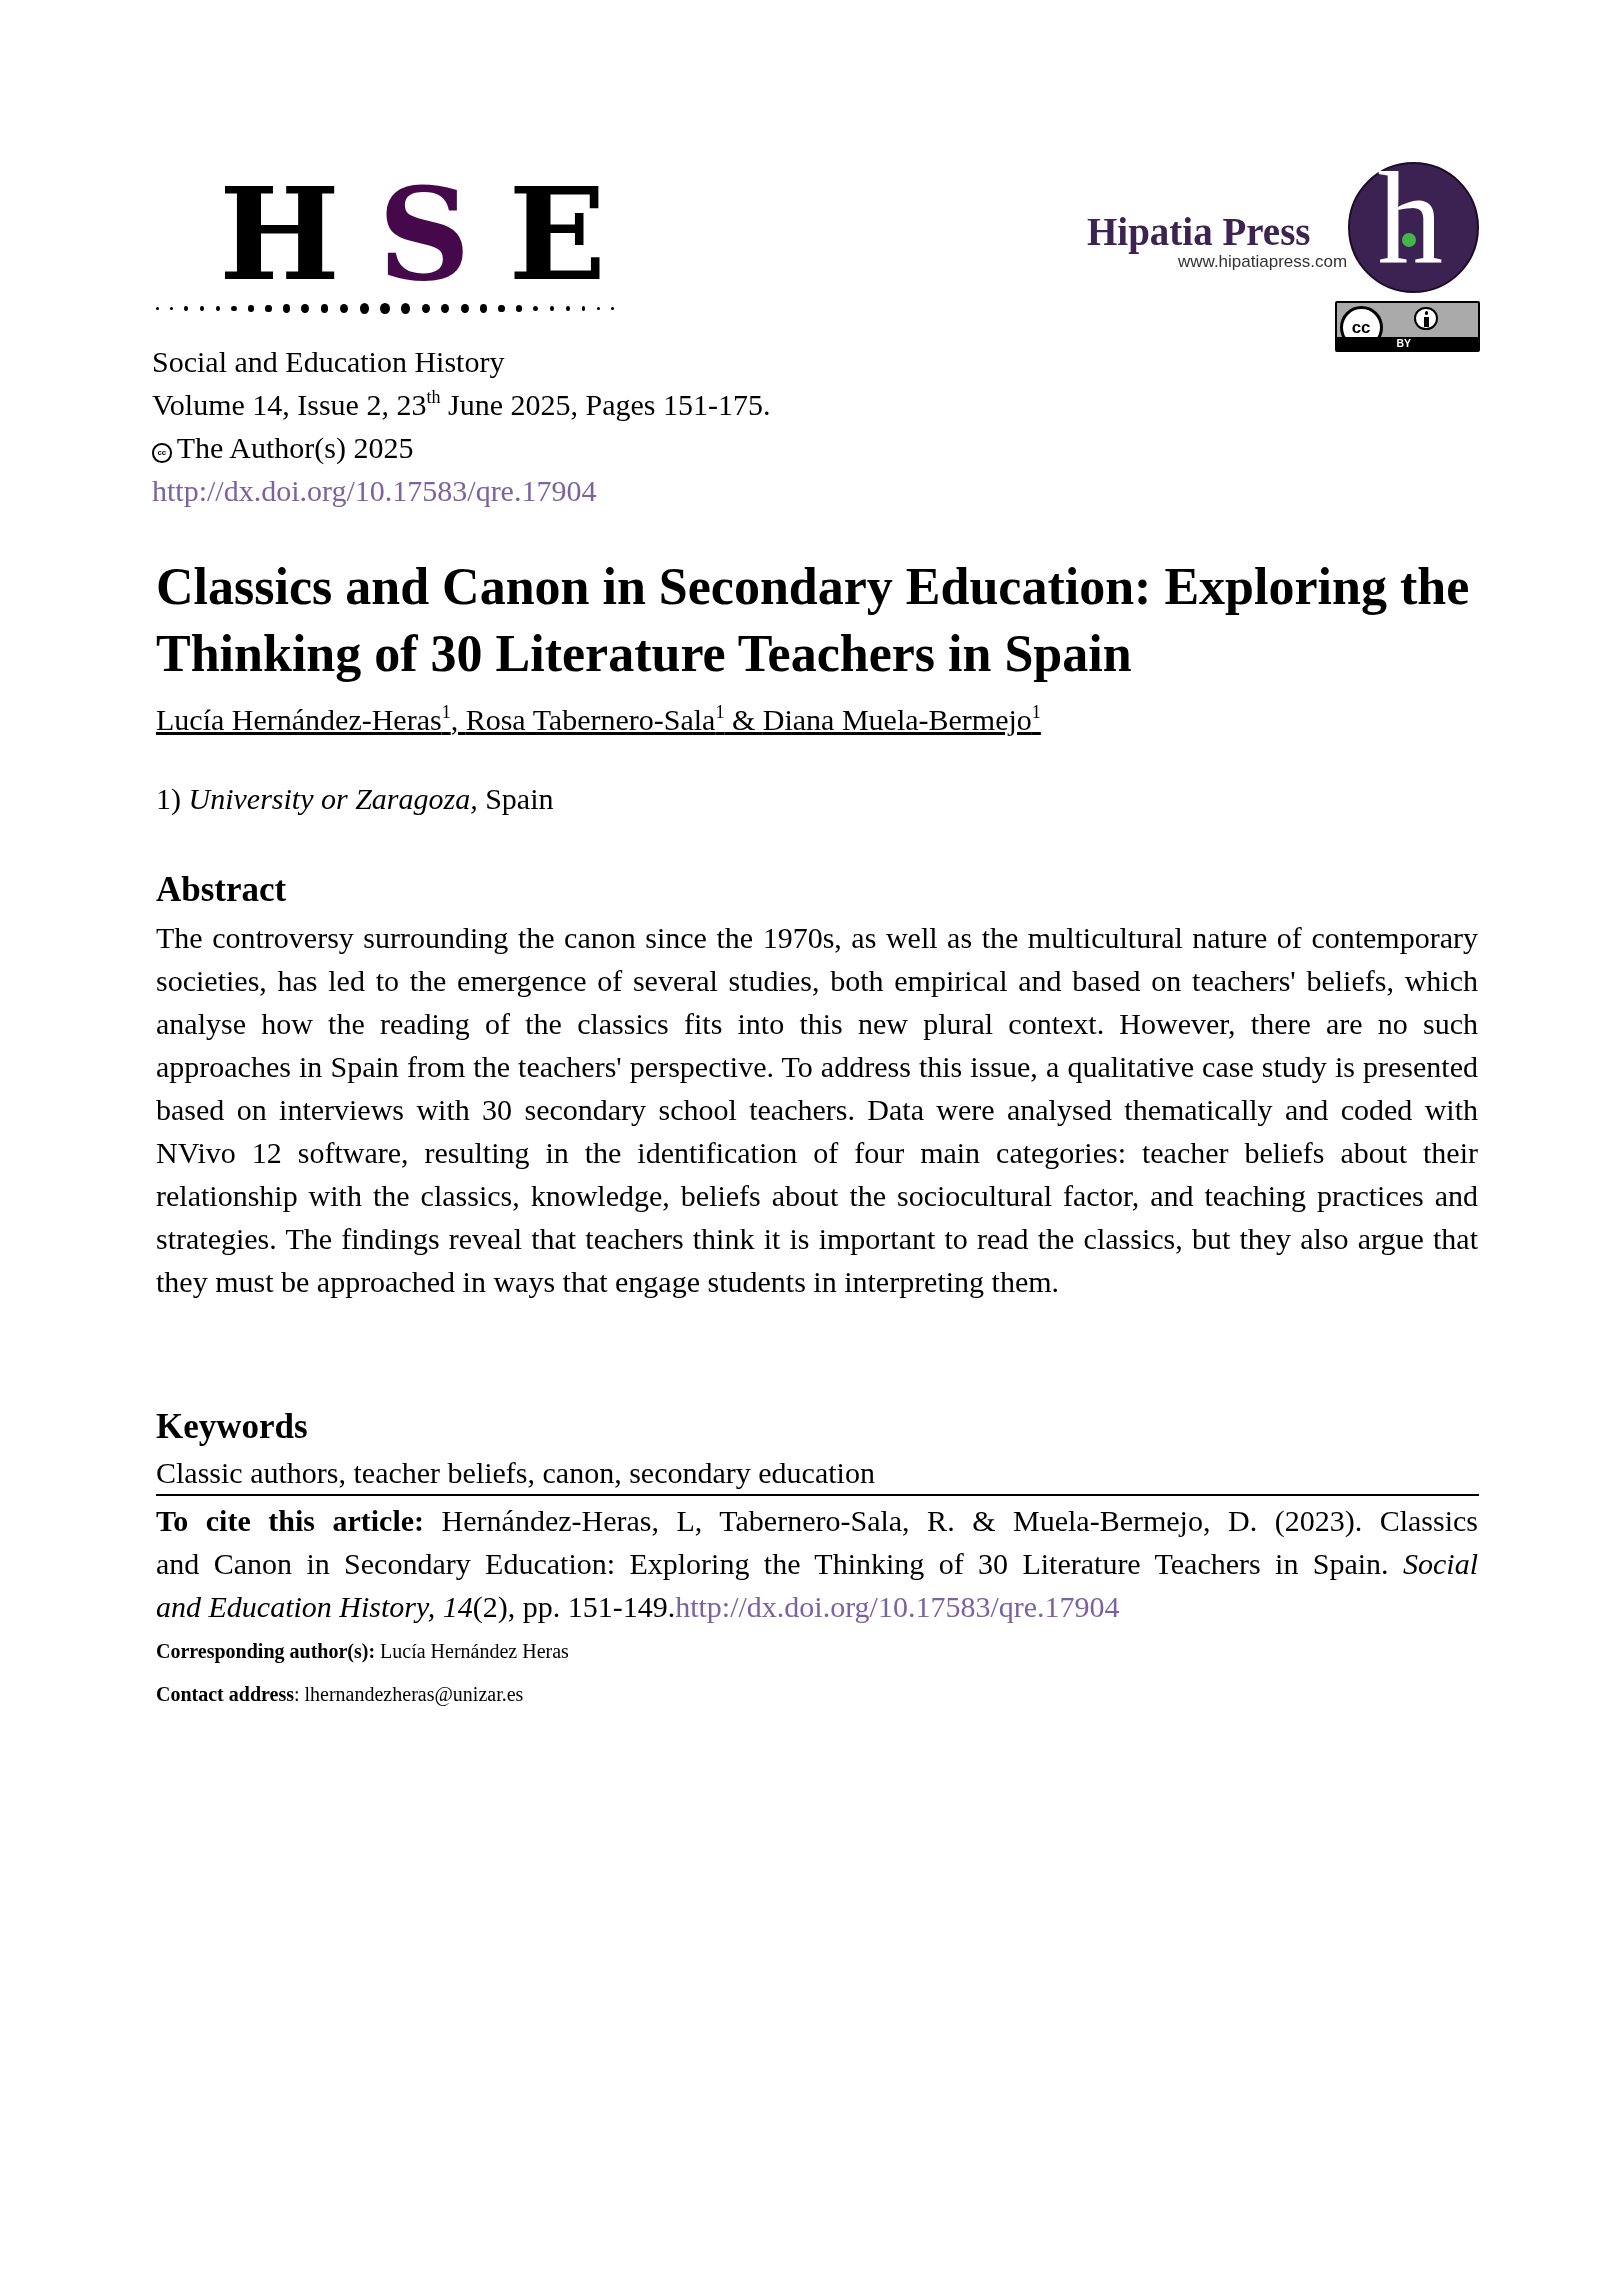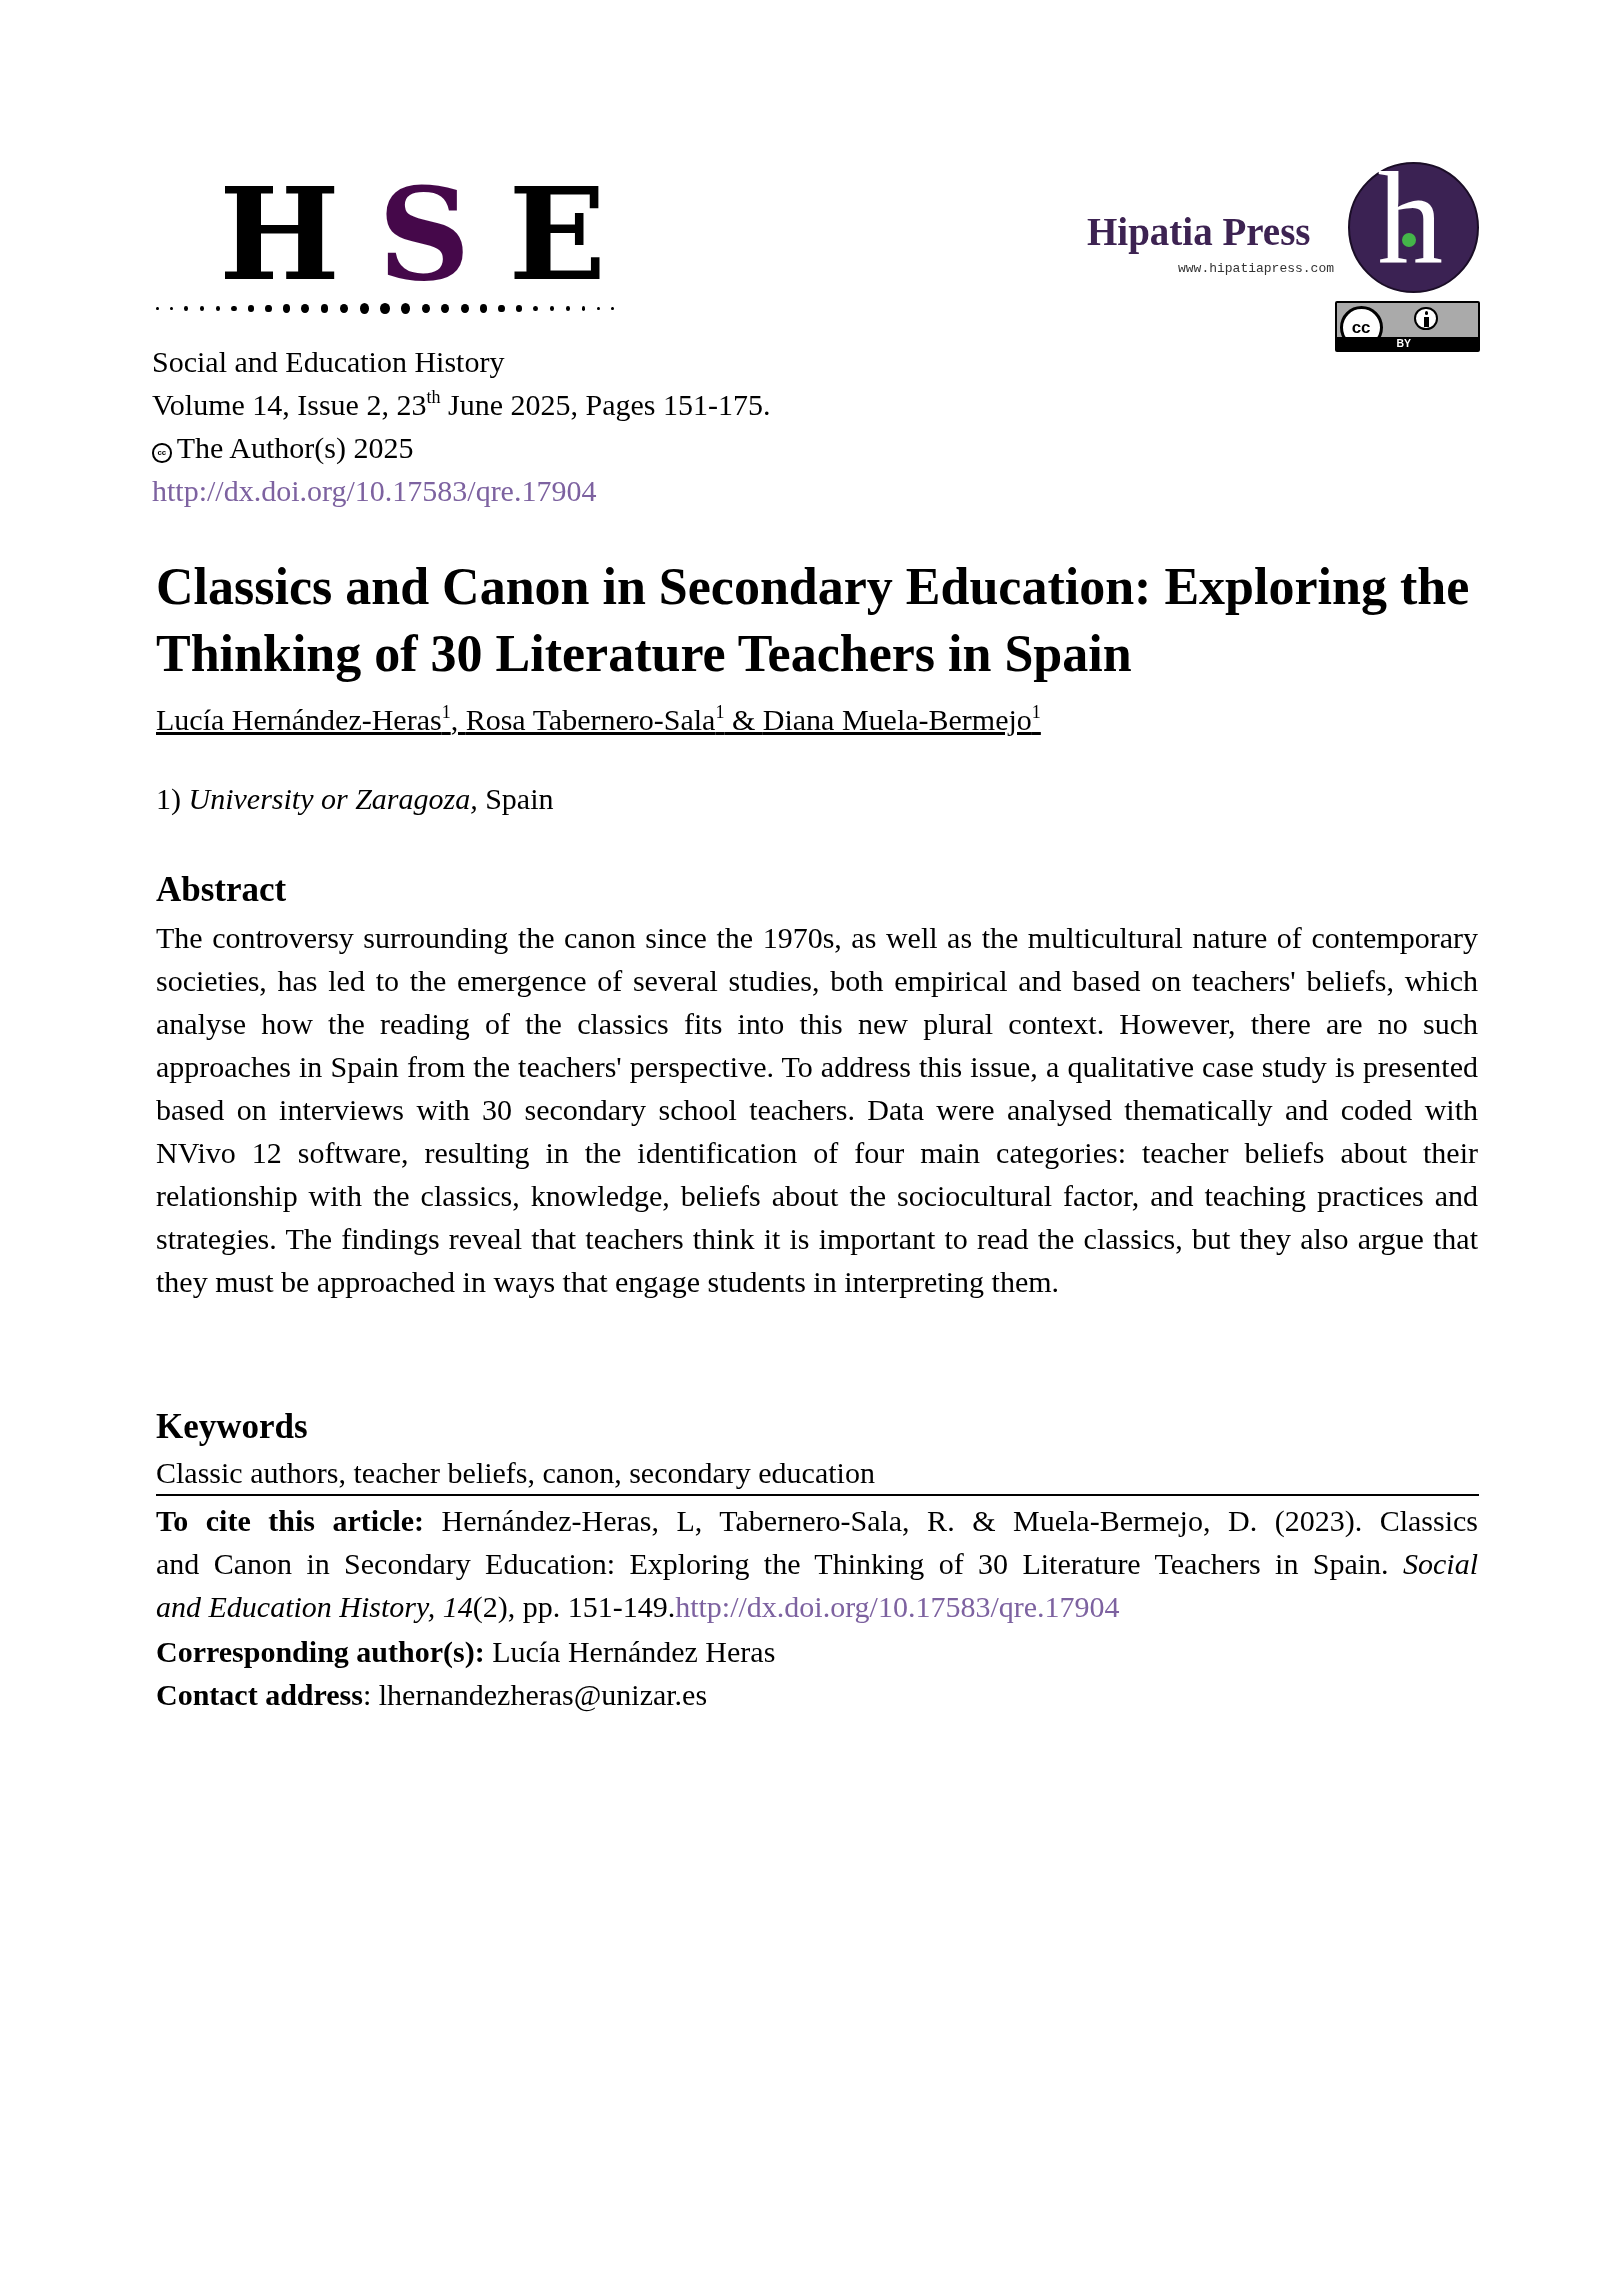--- a/index.html
+++ b/index.html
@@ -13,21 +13,21 @@
     .hse-logo { left: 219px; top: 175px; width: 340px; height: 118px;
       font-family: "DejaVu Serif", "Liberation Serif", serif; font-weight: bold;
       font-size: 128px; line-height: 118px; letter-spacing: 38px; white-space: nowrap; }
     .hse-logo .s { color: #45084a; }
     .dots { left: 156px; top: 302px; width: 458px; height: 13px; display: flex; align-items: center; justify-content: space-between; }
     .dot { background: #000; border-radius: 50%; }
 
     
     .hip-name { left: 1087px; top: 209px; font-family: "Liberation Serif", serif; font-weight: bold;
       font-size: 39px; color: #3d2352; white-space: nowrap; letter-spacing: 0px; }
-    .hip-url { left: 1178px; top: 261px; font-family: Liberation Mono, monospace; font-size: 13px; color: #333; }
+    .hip-url { left: 1178px; top: 252px; font-family: Liberation Sans, sans-serif; font-size: 17px; color: #333; }
     .hip-circle { left: 1348px; top: 162px; width: 131px; height: 131px; border-radius: 50%;
       background: #3b2253; border: 2px solid #1a0d26; box-sizing: border-box; }
     .hip-h { position: absolute; left: 27.5px; top: -11.8px; font-family: "Liberation Serif", serif; font-size: 131px;
       color: #fff; line-height: 131px; }
     .hip-dot { position: absolute; left: 52px; top: 69px; width: 14.4px; height: 14.4px; border-radius: 50%; background: #44b549; }
 
     .cc-badge { left: 1335px; top: 301px; width: 145px; height: 51px; border: 2px solid #000; box-sizing: border-box;
       background: #aaa; border-radius: 2px; overflow: hidden; }
     .cc-badge .bar { position: absolute; left: 0; bottom: 0; width: 100%; height: 13px; background: #000; }
     .cc-badge .by { position: absolute; right: 67px; bottom: 0.7px; color: #fff; font-family: "Liberation Sans", sans-serif; font-weight: bold; font-size: 10.5px; }
@@ -58,21 +58,21 @@
     .abstract-body { left: 156px; top: 916px; width: 1322px; font-size: 30px; line-height: 43px; text-align: justify; }
 
     .keywords-h { left: 156px; top: 1404px; font-family: Liberation Serif, serif; }
     .keywords-body { left: 156px; top: 1453px; font-size: 30px; line-height: 39px; white-space: nowrap; }
     .rule { left: 156px; top: 1494px; width: 1323px; height: 2px; background: #000; }
 
     .cite { left: 156px; top: 1499px; width: 1322px; font-size: 30px; line-height: 43px; }
     .cite .just { text-align: justify; text-align-last: justify; }
     .cite b { font-weight: bold; }
     .cite i { font-style: italic; }
-    .meta { left: 156px; top: 1630px; font-size: 30px; line-height: 43px; white-space: nowrap; }
+    .meta { left: 156px; top: 1630px; font-size: 20px; line-height: 43px; white-space: nowrap; }
     .meta b { font-weight: bold; }
   </style>
 </head>
 <body>
 
 <div class="abs hse-logo"><span>H</span><span class="s">S</span><span>E</span></div>
 <div class="abs dots" id="dots">
     <span class="dot" style="width: 2.6px; height: 3.3px;"></span>
     <span class="dot" style="width: 3.3px; height: 3.9px;"></span>
     <span class="dot" style="width: 3.9px; height: 4.6px;"></span>

